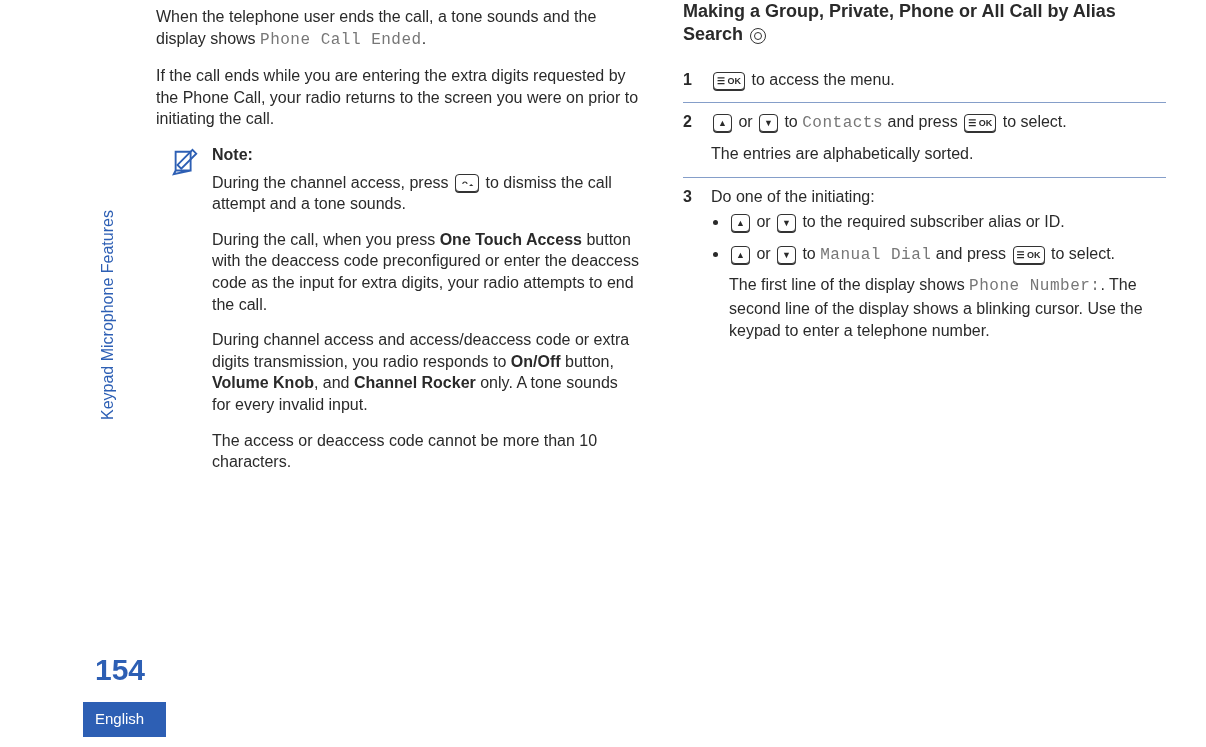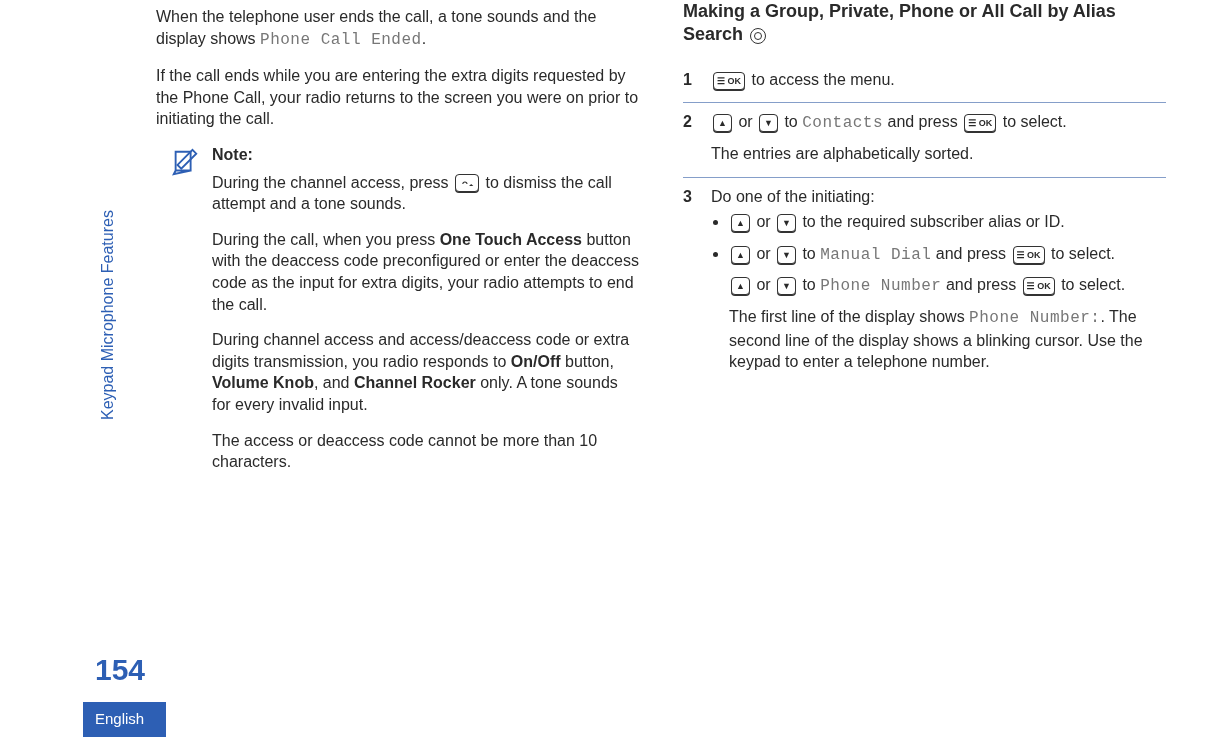--- a/index.html
+++ b/index.html
@@ -242,28 +242,20 @@
                 <span> to the required subscriber alias or ID.</span>
               </li>
               <li>
                 <span class="key"><span class="t">▲</span></span>
                 <span> or </span>
                 <span class="key"><span class="t">▼</span></span>
                 <span> to </span><span class="mono">Manual Dial</span><span> and press </span>
                 <span class="key ok"><span class="t">☰ OK</span></span>
                 <span> to select.</span>
 
-                <div class="mt6">
-                  <span class="key"><span class="t">▲</span></span>
-                  <span> or </span>
-                  <span class="key"><span class="t">▼</span></span>
-                  <span> to </span><span class="mono">Phone Number</span><span> and press </span>
-                  <span class="key ok"><span class="t">☰ OK</span></span>
-                  <span> to select.</span>
-                </div>
 
                 <div class="mt6">
                   <span>The first line of the display shows </span><span class="mono">Phone Number:</span><span>. The second line of the display shows a blinking cursor. Use the keypad to enter a telephone number.</span>
                 </div>
               </li>
             </ul>
           </div>
         </div>
 
       </div>

